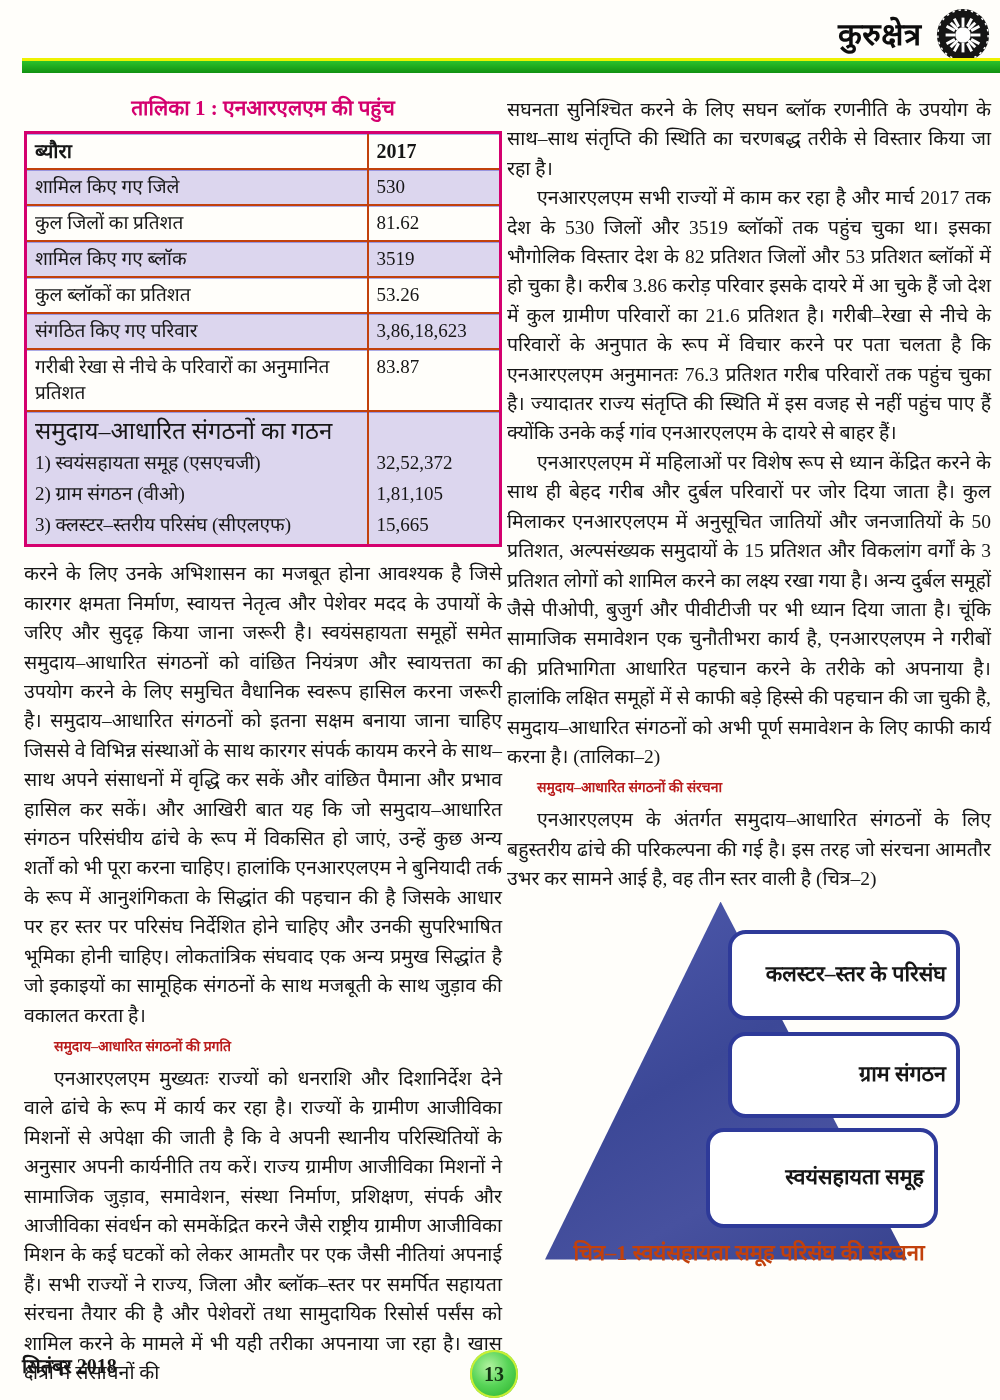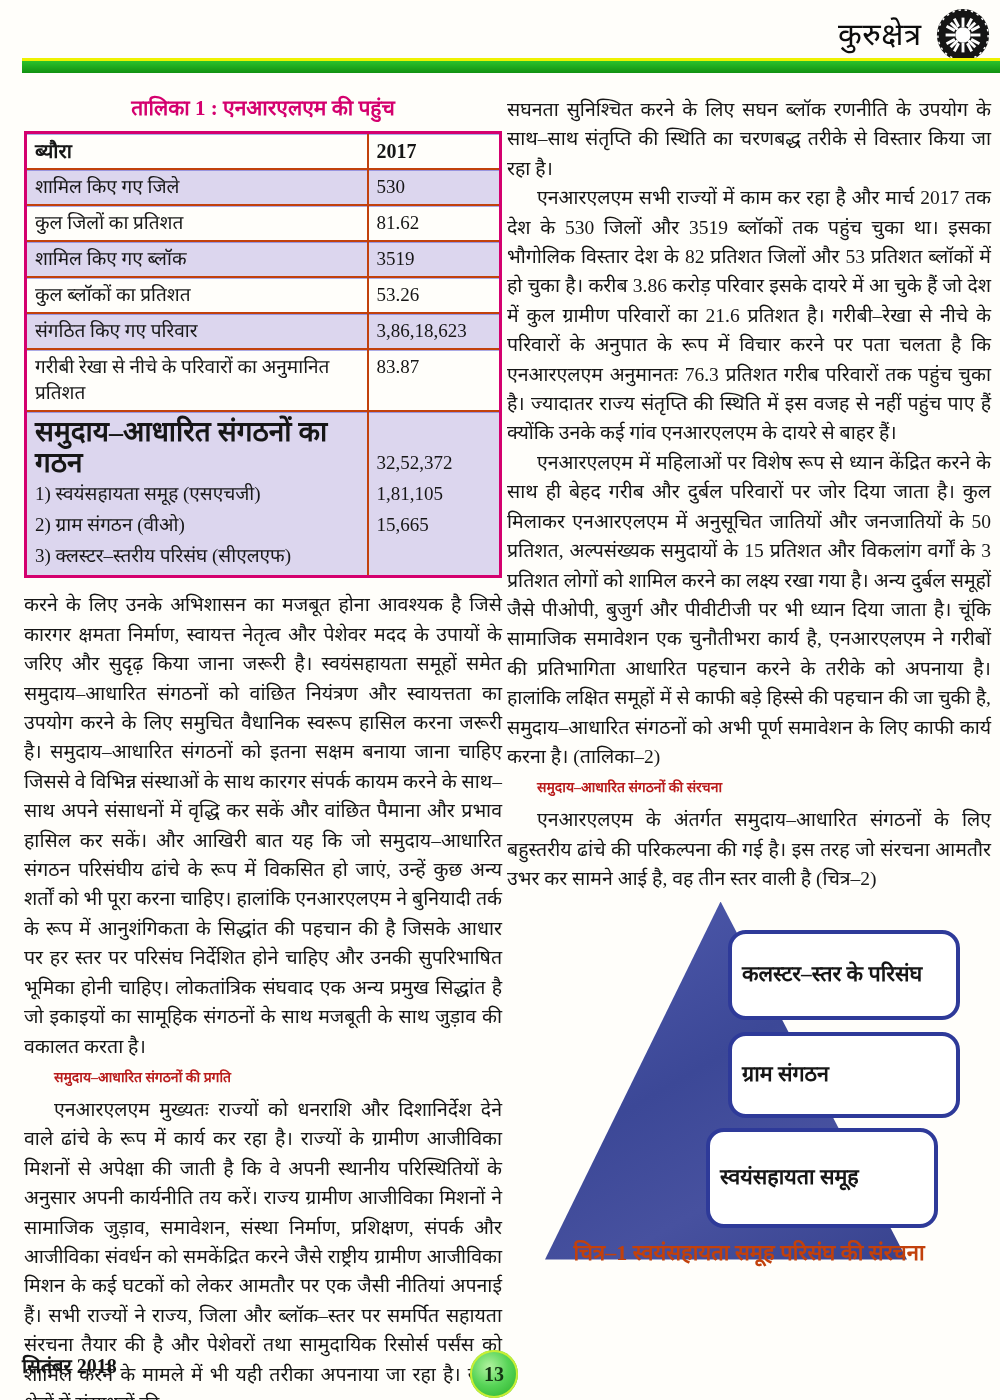--- a/index.html
+++ b/index.html
@@ -4,21 +4,21 @@
 <style>
   html,body{margin:0;padding:0;background:#e8e8e8;}
   .page{
     position:relative;width:1000px;height:1400px;margin:0 auto;
     background:#fffefa;overflow:hidden;
     font-family:"Liberation Serif","DejaVu Serif",serif;
     color:#161616;
   }
   
   .masthead-title{
-    position:absolute;left:838px;top:12px;font-size:31px;font-weight:normal;
+    position:absolute;left:838px;top:12px;font-size:31px;font-weight:bold;
     letter-spacing:.5px;color:#0d0d0d;
   }
   .logo{position:absolute;left:934px;top:6px;width:58px;height:58px;}
   .greenbar{
     position:absolute;left:22px;top:58px;width:978px;height:12px;
     background:linear-gradient(180deg,#2cc22c,#119211);
     border-top:3px solid #eef200;
   }
   
   .col{position:absolute;top:92px;width:478px;font-size:19.5px;line-height:29.4px;text-align:justify;}
@@ -41,34 +41,34 @@
     margin-bottom:12px;
   }
   table.tbl td,table.tbl th{
     border:2px solid #c2410c;padding:4px 8px;vertical-align:top;
     box-shadow:inset 0 1px 0 rgba(70,70,205,.45);
   }
   table.tbl th{font-weight:bold;font-size:20px;}
   table.tbl .val{width:28%;}
   tr.alt td{background:#dcd6ee;}
   tr.plain td{background:#fffefa;}
-  .sec-title{font-weight:bold;font-size:28px;line-height:31px;}
+  .sec-title{font-weight:normal;font-size:24px;line-height:31px;}
   .sec-line{line-height:31px;}
   .sec-spacer{height:31px;}
   
   .figure{position:relative;width:484px;height:372px;margin-top:6px;}
   .pyramid{
     position:absolute;left:38px;top:2px;width:362px;height:358px;
     background:linear-gradient(150deg,#515caf 0%,#3c4897 45%,#47519f 70%,#38438f 100%);
     -webkit-clip-path:polygon(48.5% 0,0 100%,100% 100%);
     clip-path:polygon(48.5% 0,0 100%,100% 100%);
   }
   .level-box{
     position:absolute;background:#fff;border:4px solid #2e3a99;border-radius:18px;
-    display:flex;align-items:center;justify-content:flex-start;text-align:center;
+    display:flex;align-items:center;justify-content:flex-end;text-align:center;
     font-weight:bold;font-size:21.5px;line-height:31px;padding:4px 10px;box-sizing:border-box;
   }
   .box1{left:221px;top:30px;width:232px;height:90px;}
   .box2{left:221px;top:132px;width:232px;height:86px;}
   .box3{left:199px;top:228px;width:232px;height:100px;}
   .figure-caption{
     position:absolute;left:0;top:338px;width:100%;text-align:center;
     font-weight:bold;font-size:22px;color:#c2410c;
   }
   

